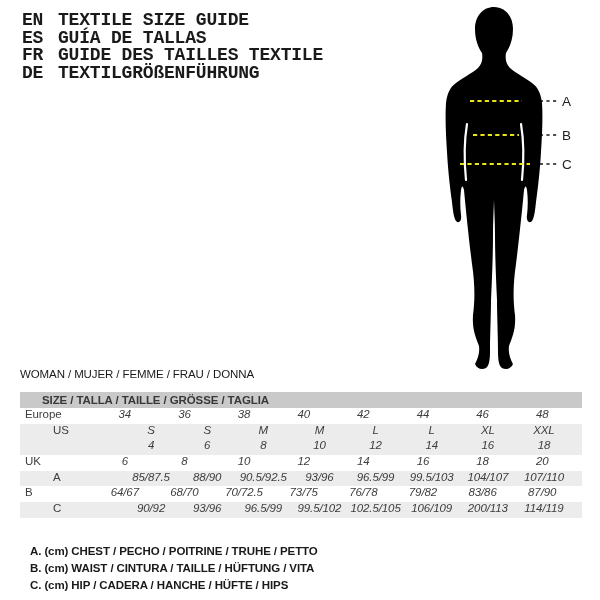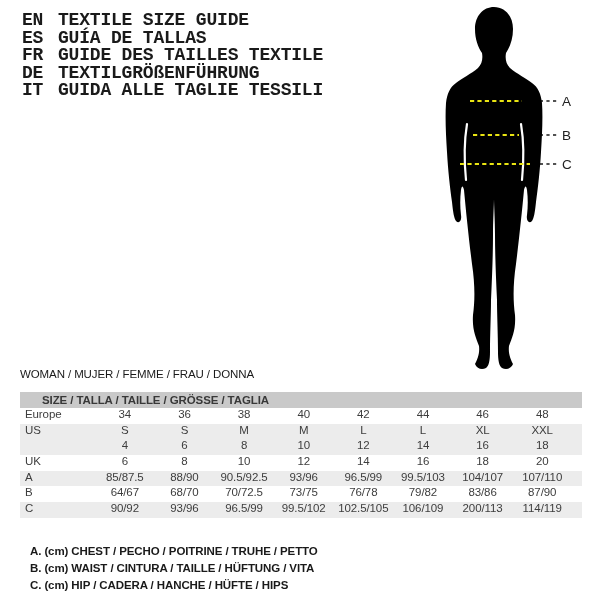--- a/index.html
+++ b/index.html
@@ -54,23 +54,23 @@
     font-size:11.5px; letter-spacing:-0.1px; color:var(--table-text);
   }
   .st-header{
     height:16px; background:var(--header-gray);
     display:flex; align-items:center; padding-left:22px;
     font-weight:600; color:#383838; white-space:nowrap;
   }
   .st-row{
     height:15.7px; display:flex; align-items:flex-start; padding-right:10px;
   }
-  .st-row.shaded{background:var(--row-gray);}
+  .st-row.shaded{background:var(--row-gray);padding-left:28px;}
   .st-label{width:75px; flex:0 0 75px; padding-left:5px; white-space:nowrap;}
-  .st-cell{flex:1 1 0; text-align:center; white-space:nowrap;}
+  .st-cell{flex:1 1 0; text-align:center; white-space:nowrap;font-style:italic;}
   
   .legend-block{position:absolute; left:30px; top:543px;}
   .legend-line{
     font-size:11.5px; font-weight:700; line-height:16.8px;
     letter-spacing:-0.1px; white-space:nowrap;
   }
 </style>
 </head>
 <body data-name="page">
 
@@ -83,24 +83,20 @@
       <span class="lang-code" data-name="language-code">ES</span>
       <span class="lang-title" data-name="language-title">GUÍA DE TALLAS</span>
     </div>
     <div class="lang-row" data-name="language-row">
       <span class="lang-code" data-name="language-code">FR</span>
       <span class="lang-title" data-name="language-title">GUIDE DES TAILLES TEXTILE</span>
     </div>
     <div class="lang-row" data-name="language-row">
       <span class="lang-code" data-name="language-code">DE</span>
       <span class="lang-title" data-name="language-title">TEXTILGRÖßENFÜHRUNG</span>
-    </div>
-    <div class="lang-row" data-name="language-row">
-      <span class="lang-code" data-name="language-code">IT</span>
-      <span class="lang-title" data-name="language-title">GUIDA ALLE TAGLIE TESSILI</span>
     </div>
   </div>
 
 <div class="figure-wrap" data-name="size-figure">
   <svg class="figure-svg" data-name="woman-figure-svg" width="170" height="374" viewBox="0 0 170 374" xmlns="http://www.w3.org/2000/svg">
 
     <path class="dash-black" data-name="leader-line-a" d="M90,101 H128"></path>
     <path class="dash-black" data-name="leader-line-b" d="M90,135 H128"></path>
     <path class="dash-black" data-name="leader-line-c" d="M90,164 H128"></path>
 

